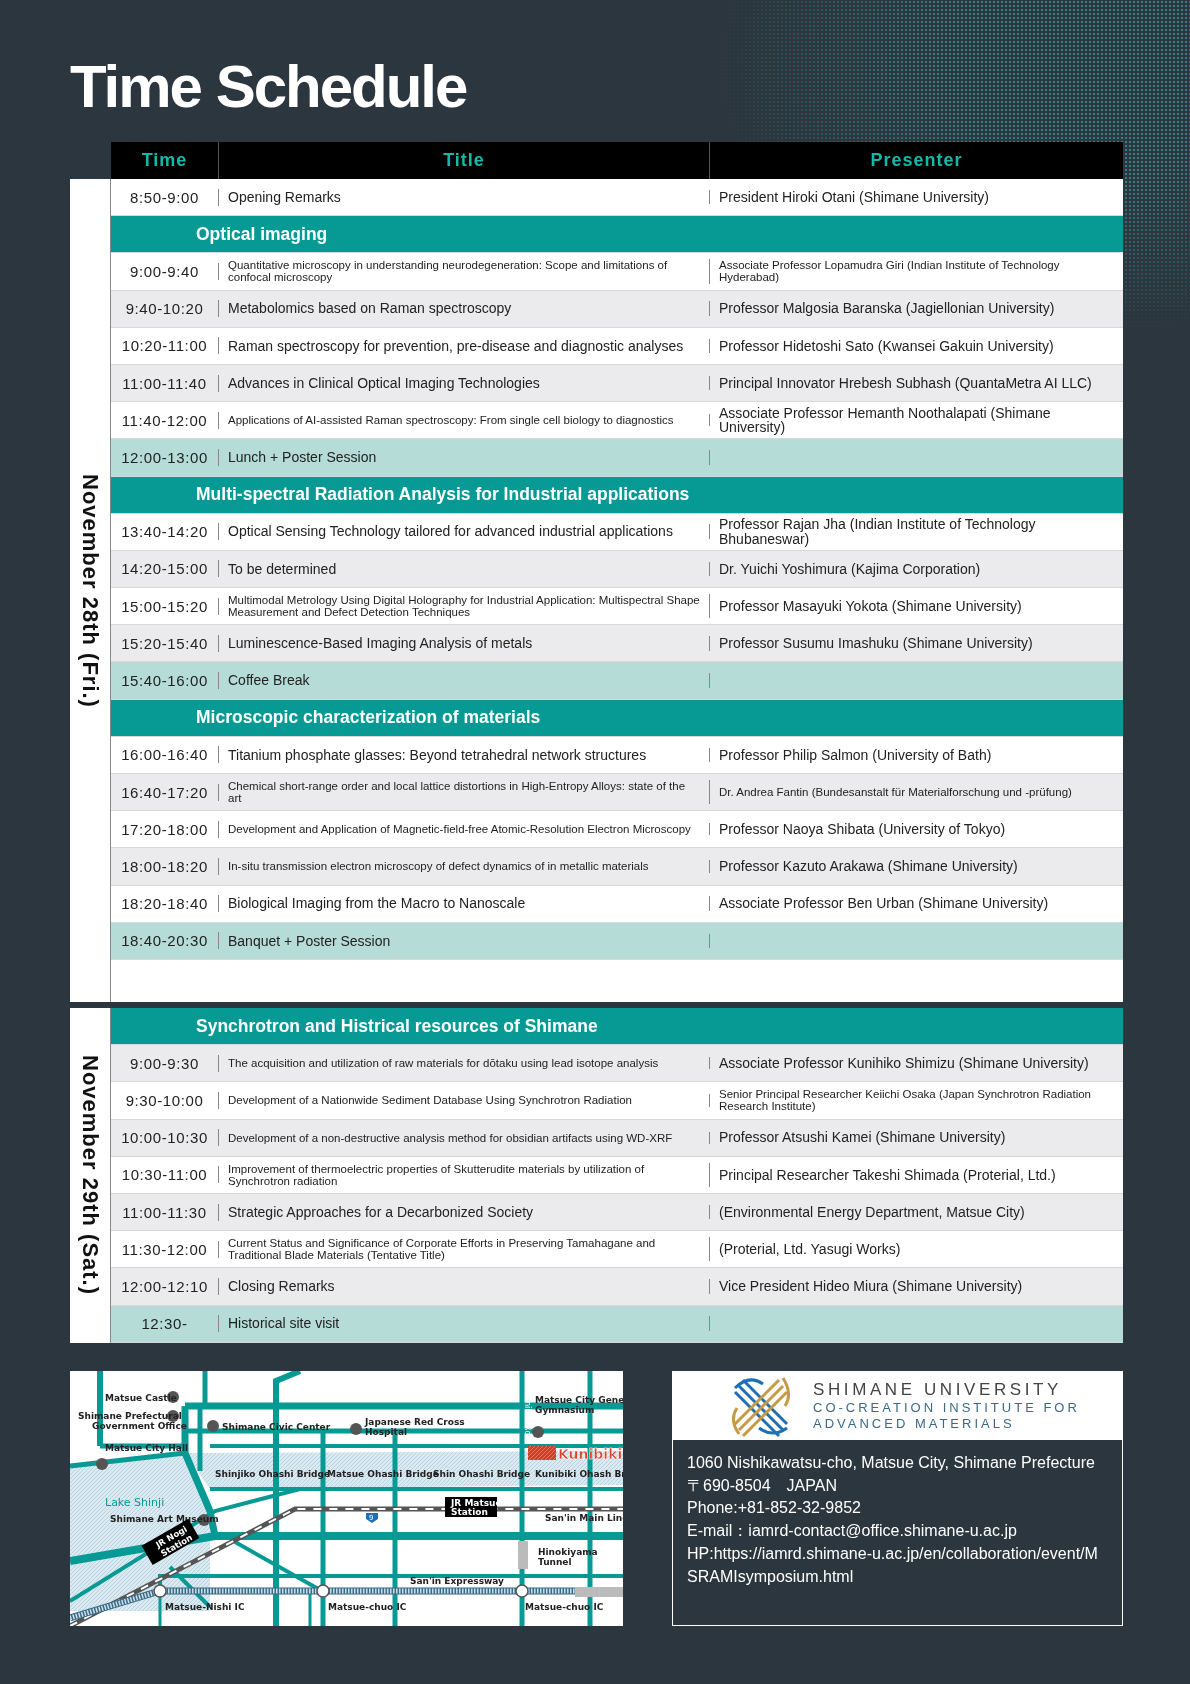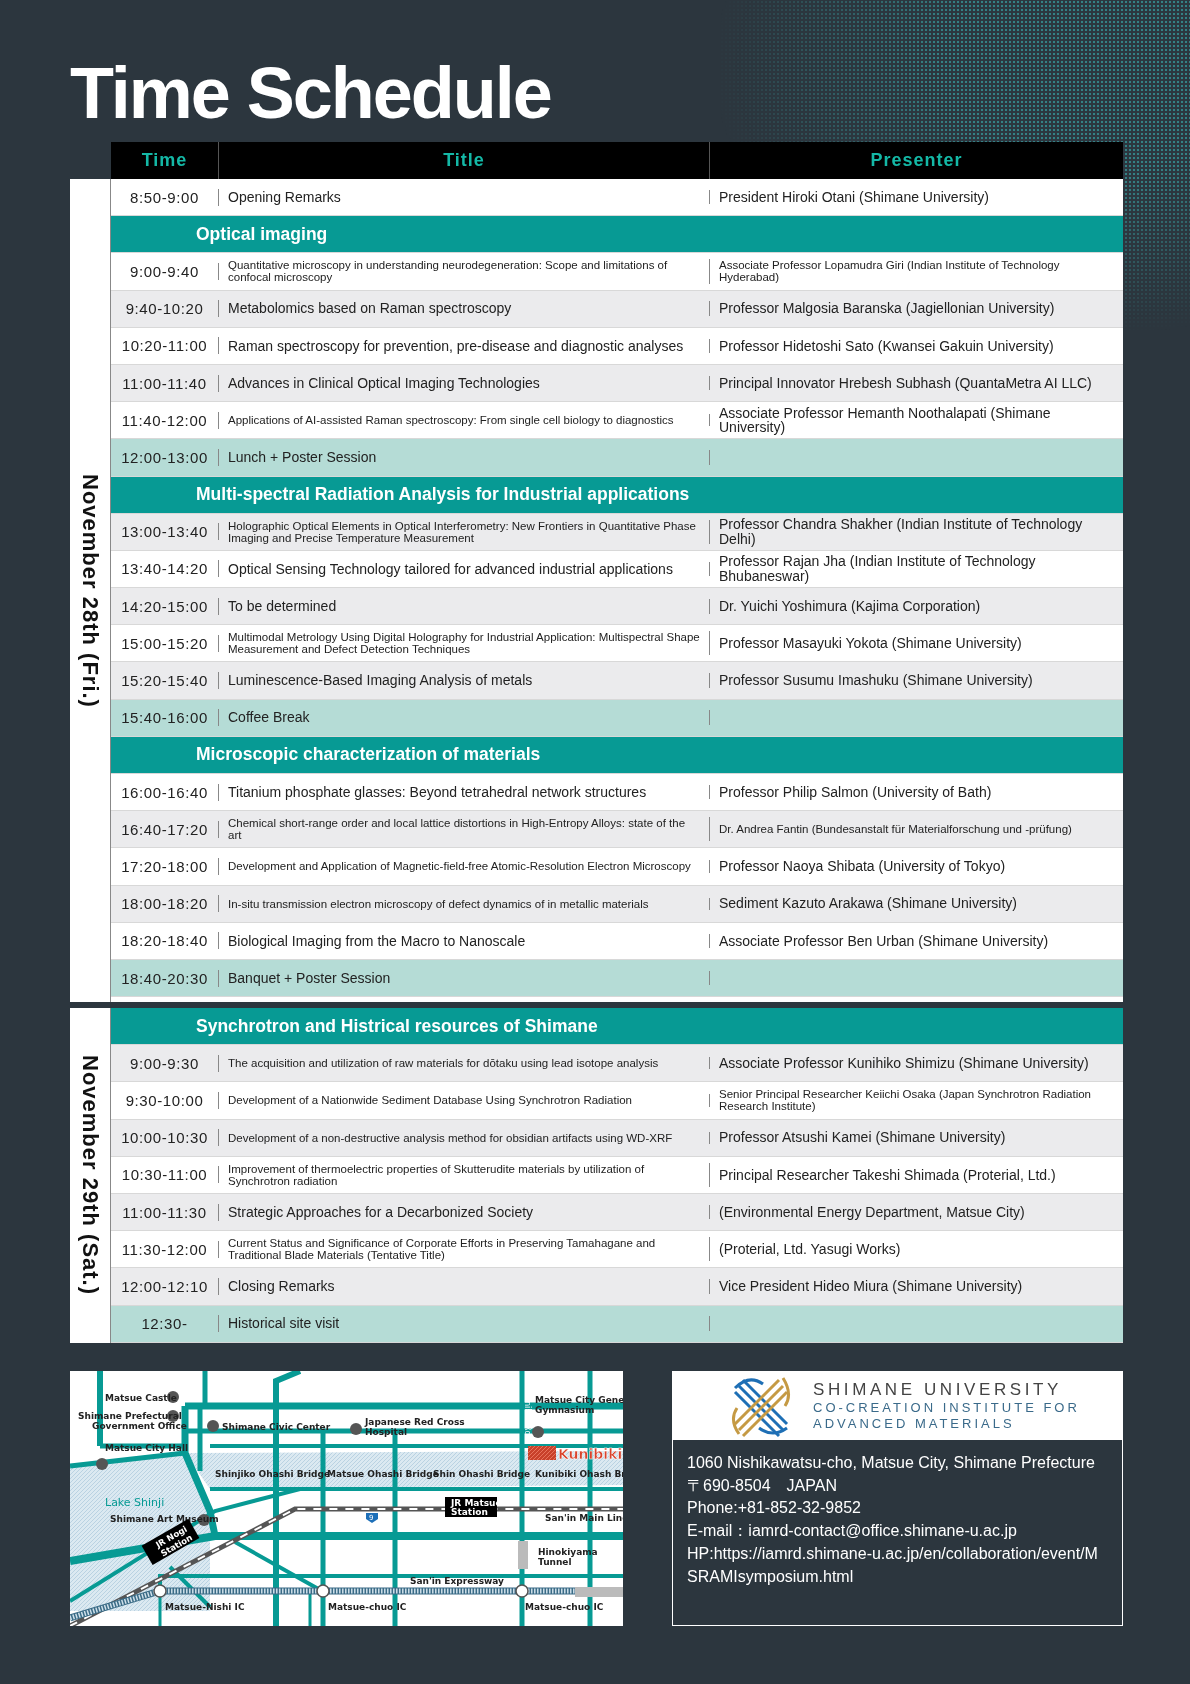--- a/index.html
+++ b/index.html
@@ -13,21 +13,21 @@
   }
   .dots {
     position: absolute; right: 0; top: 0; width: 470px; height: 330px;
     background-image: radial-gradient(circle, rgba(60,190,190,0.55) 1.1px, transparent 1.6px);
     background-size: 4px 4px;
     -webkit-mask-image: radial-gradient(ellipse at 80% 20%, #000 30%, transparent 72%);
     mask-image: radial-gradient(ellipse at 80% 20%, #000 30%, transparent 72%);
   }
   .page-title {
     position: absolute; left: 70px; top: 52px;
-    font-size: 72px; font-weight: bold; color: #fff; letter-spacing: -2px;
+    font-size: 60px; font-weight: bold; color: #fff; letter-spacing: -2px;
     font-family: "Liberation Sans", sans-serif;
   }
   .block { position: absolute; left: 70px; width: 1053px; background: #fff; }
   .day-col {
     position: absolute; left: 0; top: 0; bottom: 0; width: 41px;
     display: flex; align-items: center; justify-content: center;
     border-right: 1px solid #888;
   }
   .day-label {
     writing-mode: vertical-rl;
@@ -122,25 +122,20 @@
         <div class="t">11:40-12:00</div>
         <div class="ti small">Applications of AI-assisted Raman spectroscopy: From single cell biology to diagnostics</div>
         <div class="p">Associate Professor Hemanth Noothalapati (Shimane University)</div>
       </div>
       <div class="row break">
         <div class="t">12:00-13:00</div>
         <div class="ti">Lunch + Poster Session</div>
         <div class="p"></div>
       </div>
       <div class="section">Multi-spectral Radiation Analysis for Industrial applications</div>
-      <div class="row alt">
-        <div class="t">13:00-13:40</div>
-        <div class="ti small">Holographic Optical Elements in Optical Interferometry: New Frontiers in Quantitative Phase Imaging and Precise Temperature Measurement</div>
-        <div class="p">Professor Chandra Shakher  (Indian Institute of Technology Delhi)</div>
-      </div>
       <div class="row">
         <div class="t">13:40-14:20</div>
         <div class="ti">Optical Sensing Technology tailored for advanced industrial applications</div>
         <div class="p">Professor Rajan Jha  (Indian Institute of Technology Bhubaneswar)</div>
       </div>
       <div class="row alt">
         <div class="t">14:20-15:00</div>
         <div class="ti">To be determined</div>
         <div class="p">Dr. Yuichi Yoshimura (Kajima Corporation)</div>
       </div>
@@ -171,21 +166,21 @@
         <div class="p small">Dr. Andrea Fantin (Bundesanstalt für Materialforschung und -prüfung)</div>
       </div>
       <div class="row">
         <div class="t">17:20-18:00</div>
         <div class="ti small">Development and Application of Magnetic-field-free Atomic-Resolution Electron Microscopy</div>
         <div class="p">Professor Naoya Shibata (University of Tokyo)</div>
       </div>
       <div class="row alt">
         <div class="t">18:00-18:20</div>
         <div class="ti small">In-situ transmission electron microscopy of defect dynamics of in metallic materials</div>
-        <div class="p">Sediment Kazuto Arakawa (Shimane University)</div>
+        <div class="p">Professor Kazuto Arakawa (Shimane University)</div>
       </div>
       <div class="row">
         <div class="t">18:20-18:40</div>
         <div class="ti">Biological Imaging from the Macro to Nanoscale</div>
         <div class="p">Associate Professor Ben Urban (Shimane University)</div>
       </div>
       <div class="row break">
         <div class="t">18:40-20:30</div>
         <div class="ti">Banquet + Poster Session</div>
         <div class="p"></div>

